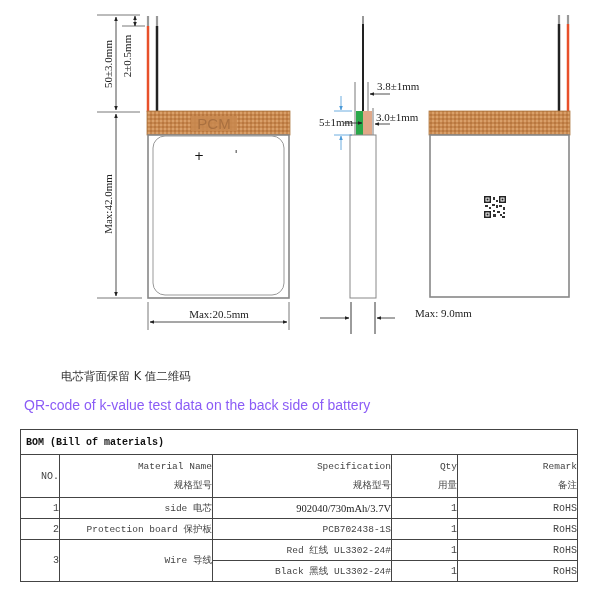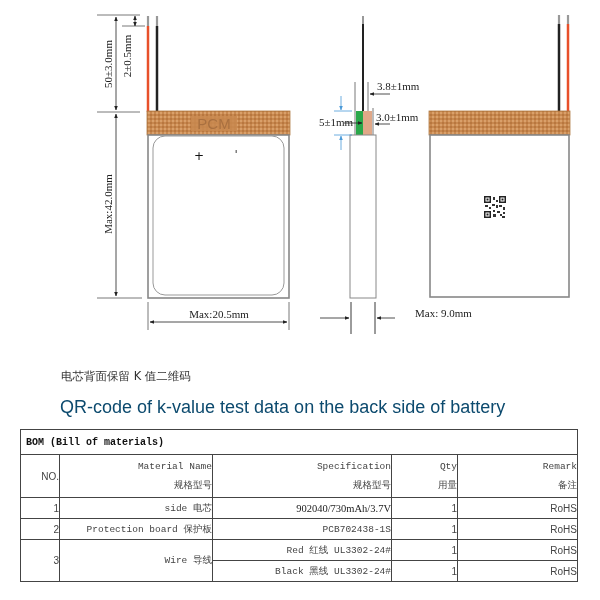--- a/index.html
+++ b/index.html
@@ -1,26 +1,26 @@
 <!DOCTYPE html>
 <html><head>
 <meta charset="utf-8">
 <style>
   html, body { margin:0; padding:0; background:#ffffff; }
   body { width:600px; height:600px; position:relative; overflow:hidden; font-family:"Liberation Serif", serif; color:#222; }
   svg { position:absolute; left:0; top:0; }
   .dimtext { font-family:"Liberation Serif", serif; font-size:11px; fill:#222; }
   .note-cn { position:absolute; left:24px; top:369px; font-family:"DejaVu Sans", sans-serif; font-size:11.5px; color:#333;margin-left:37px; }
-  .note-en { position:absolute; left:24px; top:397px; font-family:"Liberation Sans", sans-serif; font-size:18px; color:#0c4a6e;margin-left:36px; }
+  .note-en { position:absolute; left:24px; top:397px; font-family:"Liberation Sans", sans-serif; font-size:14px; color:#8b5cf6; }
   table.bom { position:absolute; left:20px; top:429px; width:558px; border-collapse:collapse; font-family:"Liberation Mono", monospace; font-size:9.5px; color:#444; }
   table.bom td { border:1px solid #444; text-align:right; padding:0; }
   table.bom td.title { text-align:left; padding-left:5px; font-weight:bold; color:#111; height:24px; font-size:10px; }
   table.bom tr.hdr td { height:42px; line-height:19px; }
   table.bom tr.r td { height:20px; }
-  table.bom .serif { font-family:Liberation Sans, sans-serif; font-size:10px;border-radius:19px; }
+  table.bom .serif { font-family:Liberation Mono, monospace; font-size:10px;border-radius:19px; }
   table.bom .spec1 { font-family:"Liberation Serif", serif; font-size:10.5px; color:#222;margin-top:21px; }
 </style>
 </head>
 <body>
 
 <svg width="600" height="360" viewBox="0 0 600 360">
   <defs>
     <pattern id="weave" width="4" height="4" patternUnits="userSpaceOnUse">
       <rect width="4" height="4" fill="#c8884f"></rect>
       <rect x="0" y="0" width="2" height="2" fill="#d9a06a"></rect>

